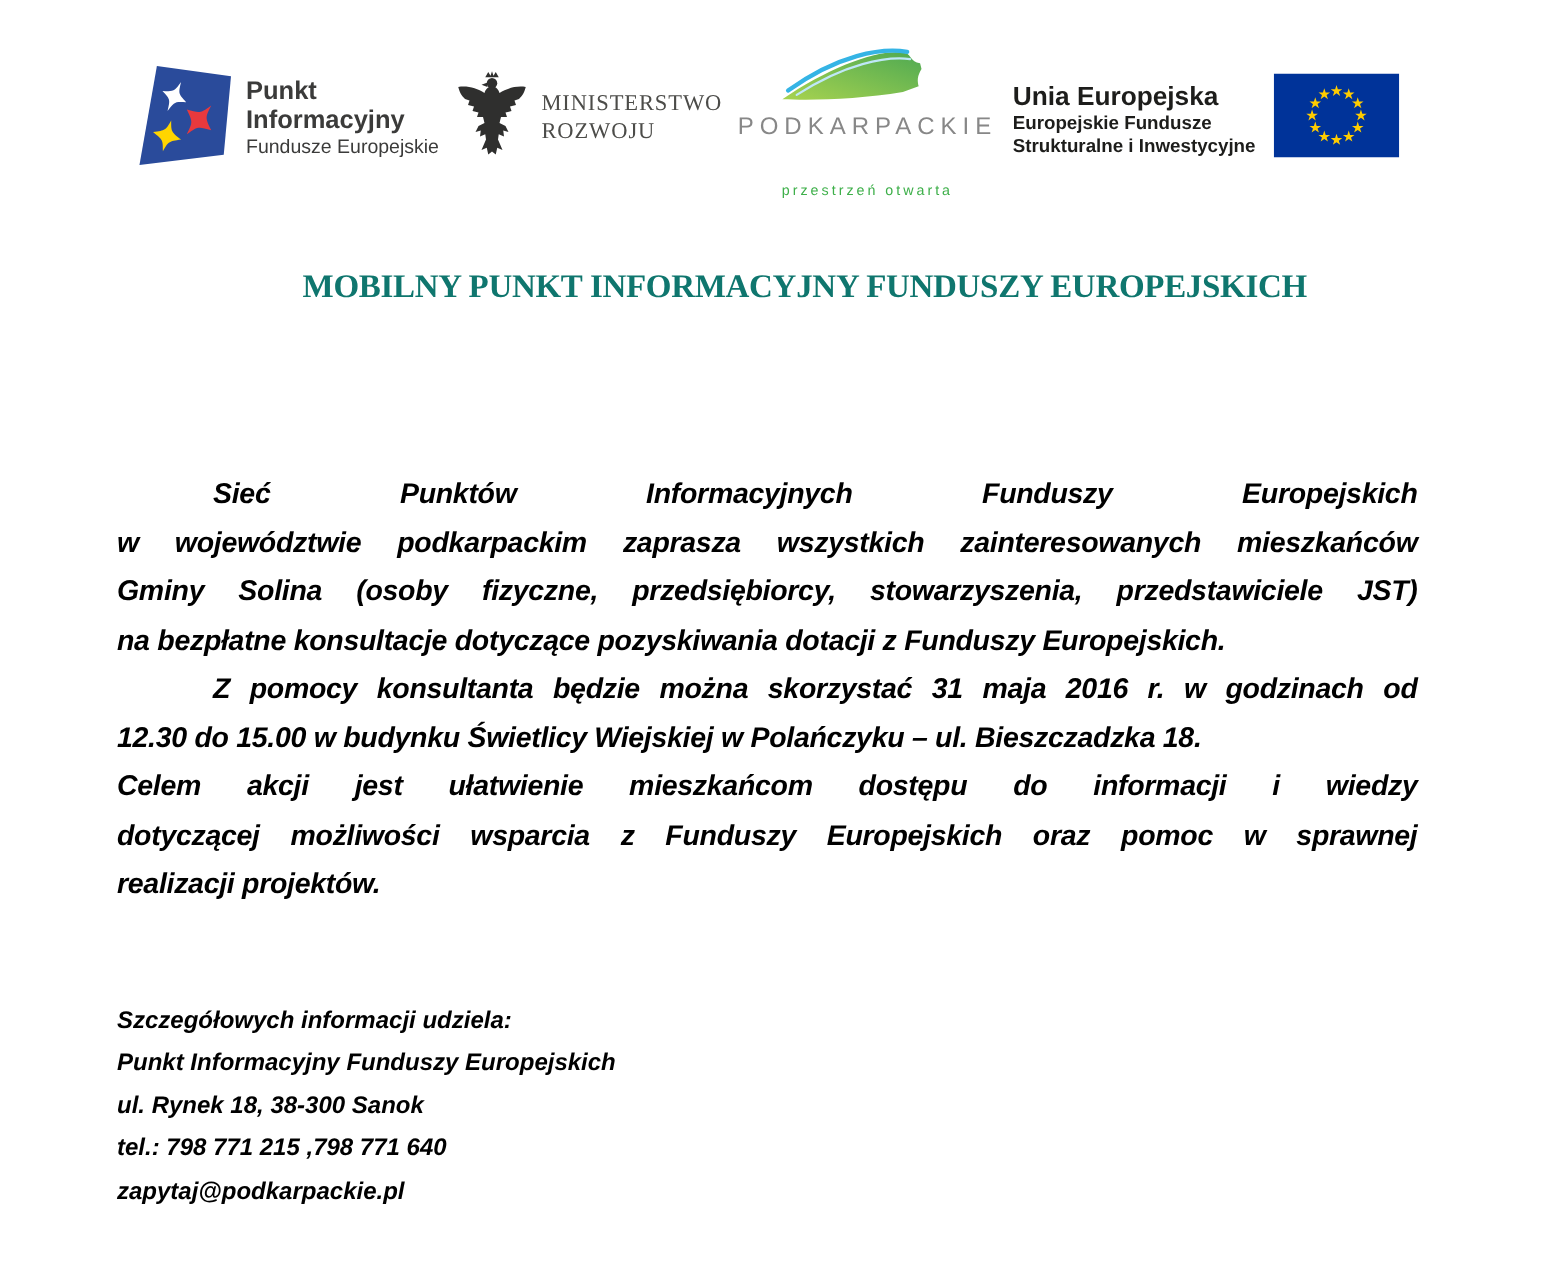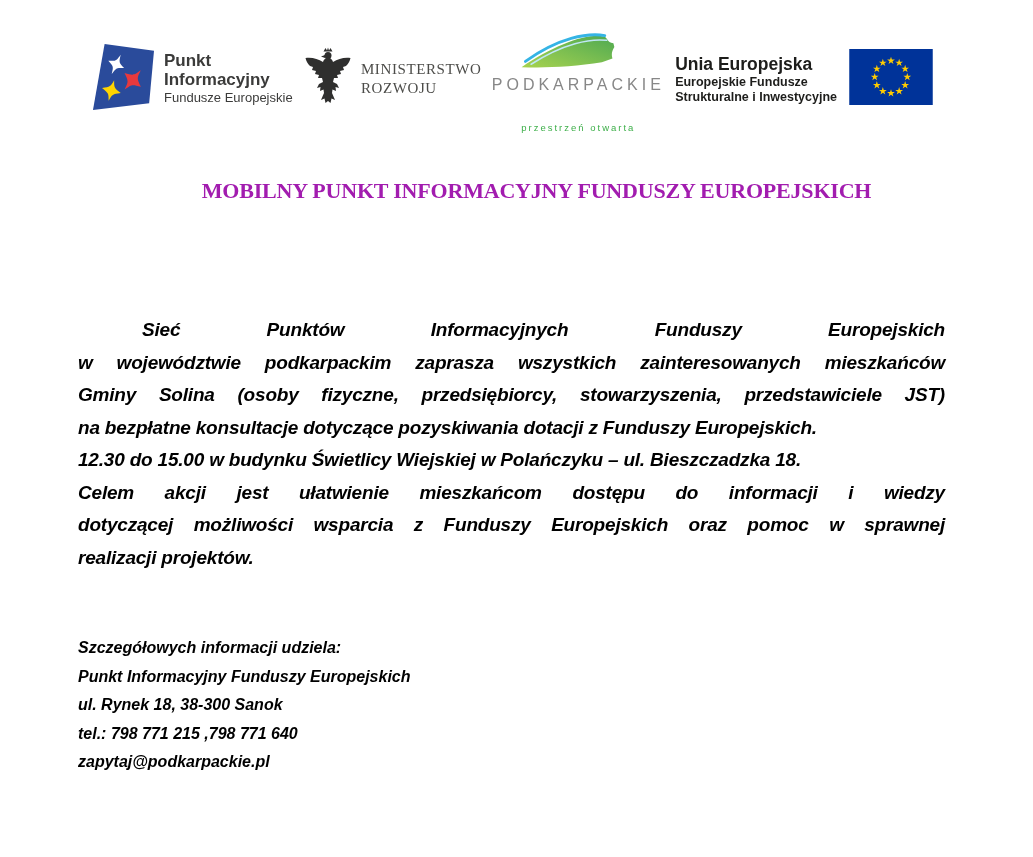--- a/index.html
+++ b/index.html
@@ -45,21 +45,21 @@
   .eu-text .l3 { font-size:12.5px; font-weight:bold; line-height:15px; }
 
   
   .title {
     margin-top:60px;
     text-align:center;
     font-family:"Liberation Serif", serif;
     font-weight:bold;
     font-size:22px;
     letter-spacing:-0.2px;
-    color:#a21caf;
+    color:#0f766e;
     padding-left:40px;
   }
 
   
   .bodytext {
     margin:110px 88px 0 78px;
     font-style:italic; font-weight:bold;
     font-size:19px; letter-spacing:-0.2px;
     line-height:32.5px;
   }
@@ -167,20 +167,21 @@
     </div>
   </header>
 
   <h1 class="title">MOBILNY PUNKT INFORMACYJNY FUNDUSZY EUROPEJSKICH</h1>
 
   <section class="bodytext">
     <div class="line j indent">Sieć Punktów Informacyjnych Funduszy Europejskich</div>
     <div class="line j">w województwie podkarpackim zaprasza wszystkich zainteresowanych mieszkańców</div>
     <div class="line j">Gminy Solina (osoby fizyczne, przedsiębiorcy, stowarzyszenia, przedstawiciele JST)</div>
     <div class="line">na bezpłatne konsultacje dotyczące pozyskiwania dotacji z Funduszy Europejskich.</div>
+    <div class="line j indent">Z pomocy konsultanta będzie można skorzystać 31 maja 2016 r. w godzinach od</div>
     <div class="line">12.30 do 15.00 w budynku Świetlicy Wiejskiej w Polańczyku – ul. Bieszczadzka 18.</div>
     <div class="line j">Celem akcji jest ułatwienie mieszkańcom dostępu do informacji i wiedzy</div>
     <div class="line j">dotyczącej możliwości wsparcia z Funduszy Europejskich oraz pomoc w sprawnej</div>
     <div class="line">realizacji projektów.</div>
   </section>
 
   <section class="contact">
     <div class="line">Szczegółowych informacji udziela:</div>
     <div class="line">Punkt Informacyjny Funduszy Europejskich</div>
     <div class="line">ul. Rynek 18, 38-300 Sanok</div>

